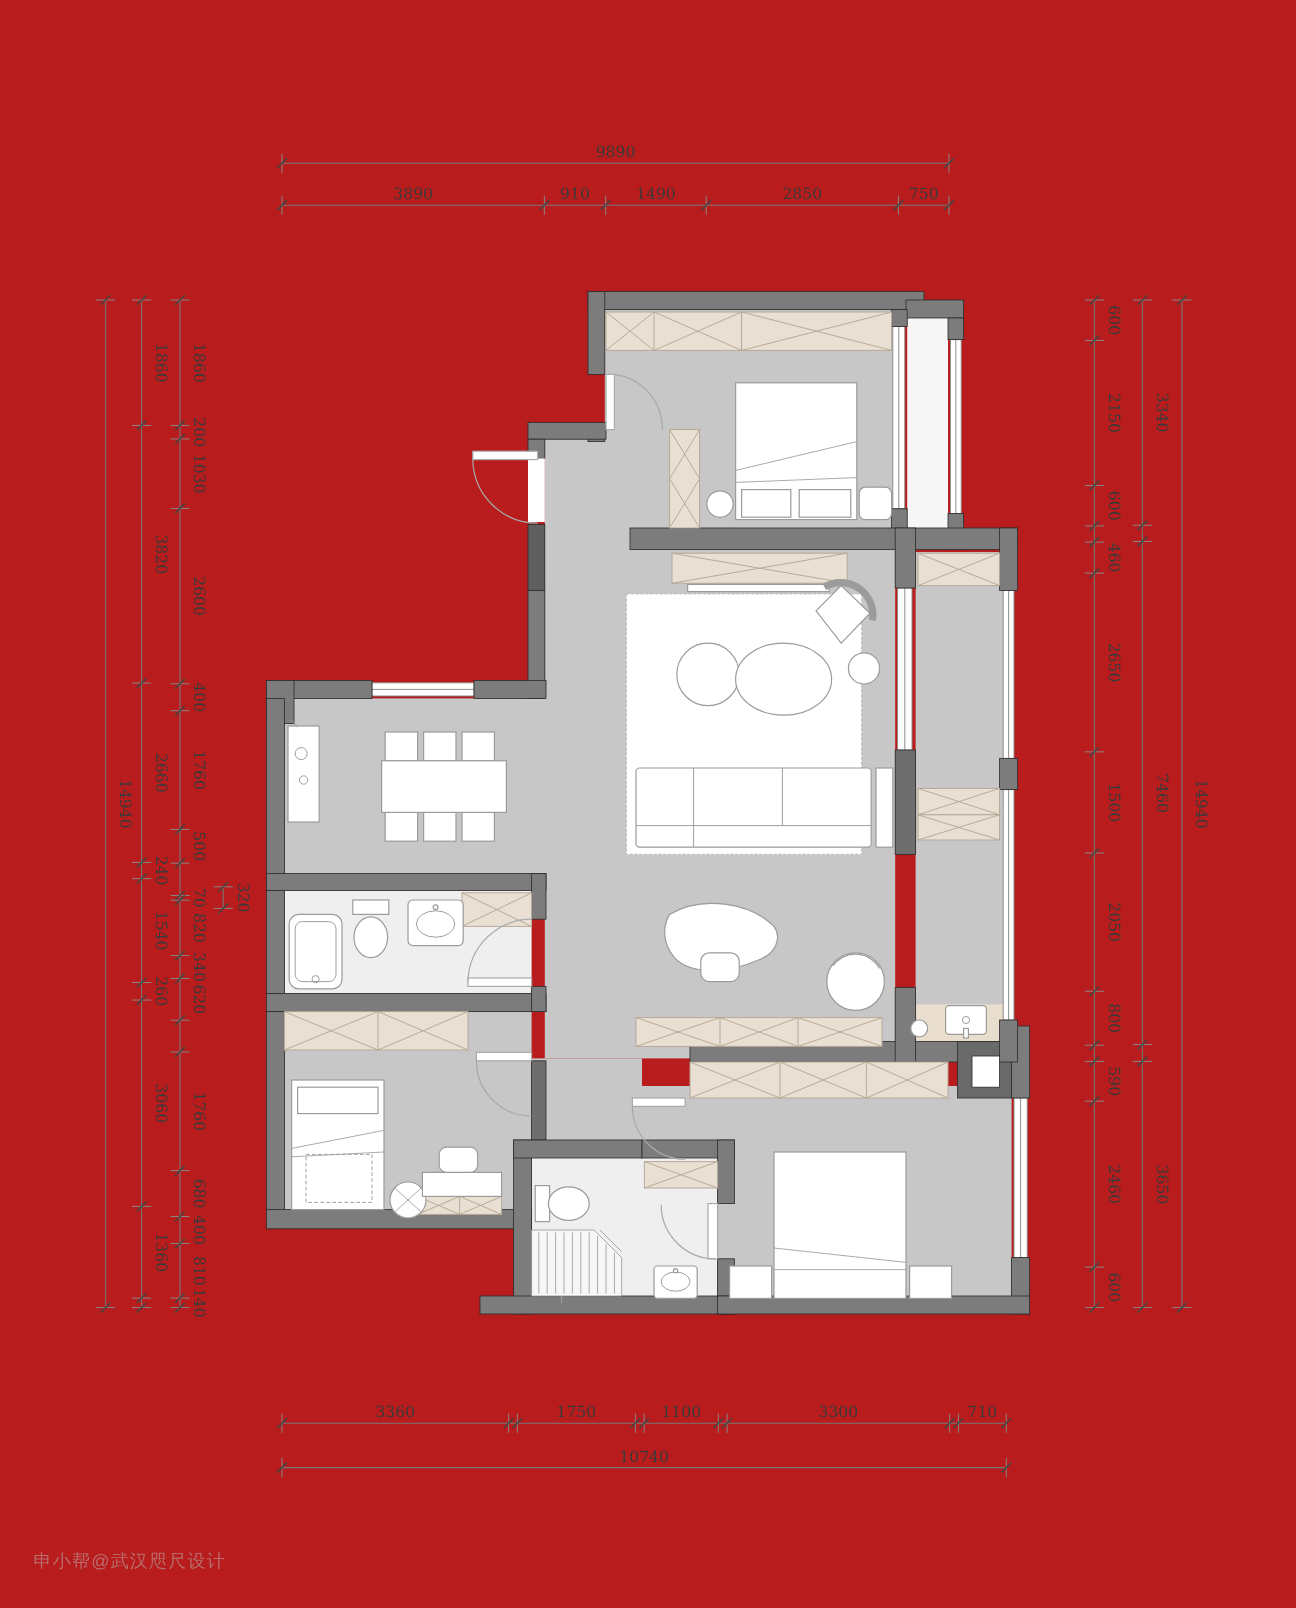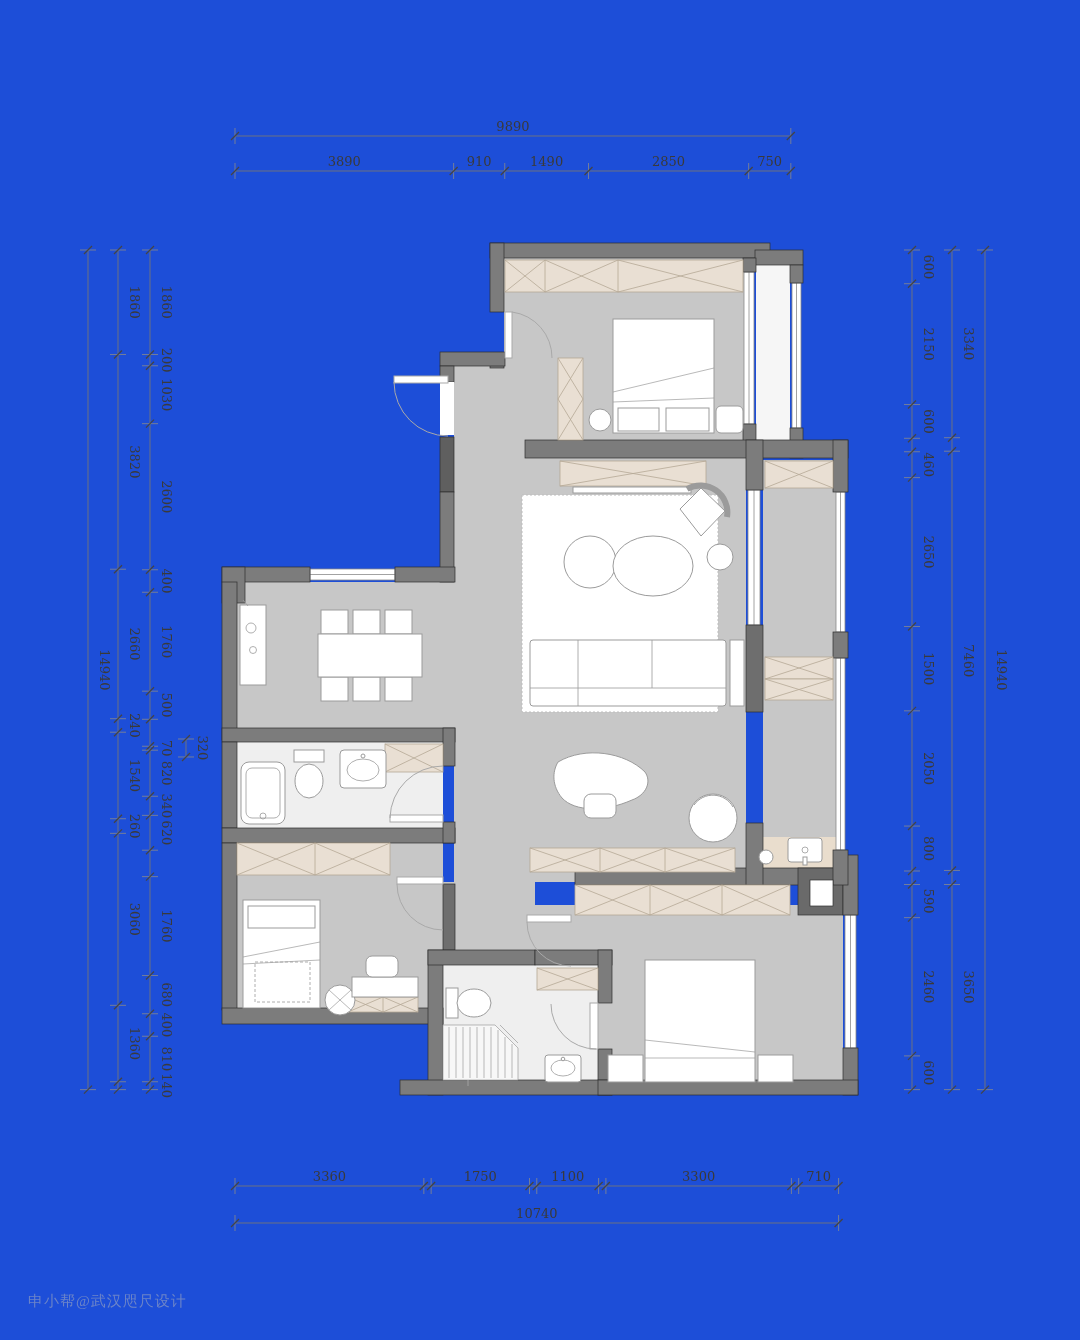--- a/index.html
+++ b/index.html
@@ -1,20 +1,20 @@
 <!DOCTYPE html>
 <html><head>
 <meta charset="utf-8">
 <style>
   html,body{margin:0;padding:0;background:#ffffff;}
-  #stage{position:relative;width:1080px;height:1340px;background:#1d4ed8;overflow:hidden;
+  #stage{position:relative;width:1080px;height:1340px;background:#b91c1c;overflow:hidden;
          font-family:"DejaVu Serif", serif;}
   svg{position:absolute;left:0;top:0;}
   .watermark{position:absolute;left:28px;top:1292px;font-size:15px;letter-spacing:1px;
-             color:rgba(185,185,185,.5);font-family:Liberation Serif, serif;user-select:none;}
+             color:rgba(185,185,185,.5);font-family:Liberation Sans, sans-serif;user-select:none;}
 </style>
 </head>
 <body>
 
 <div id="stage">
 
 <svg id="plan-svg" width="1080" height="1340" viewBox="0 0 1080 1340">
 
   <g stroke="none">
     <rect x="454" y="366" width="292" height="516" fill="#c7c7c7"></rect>

